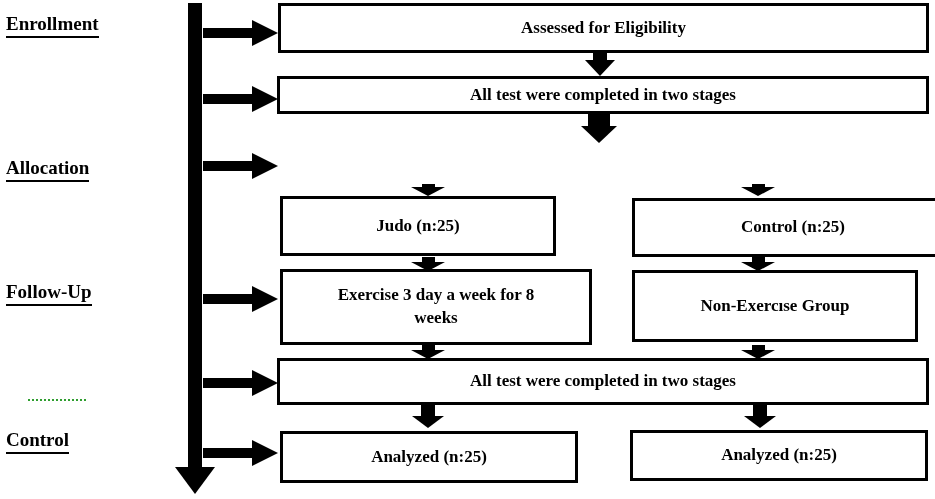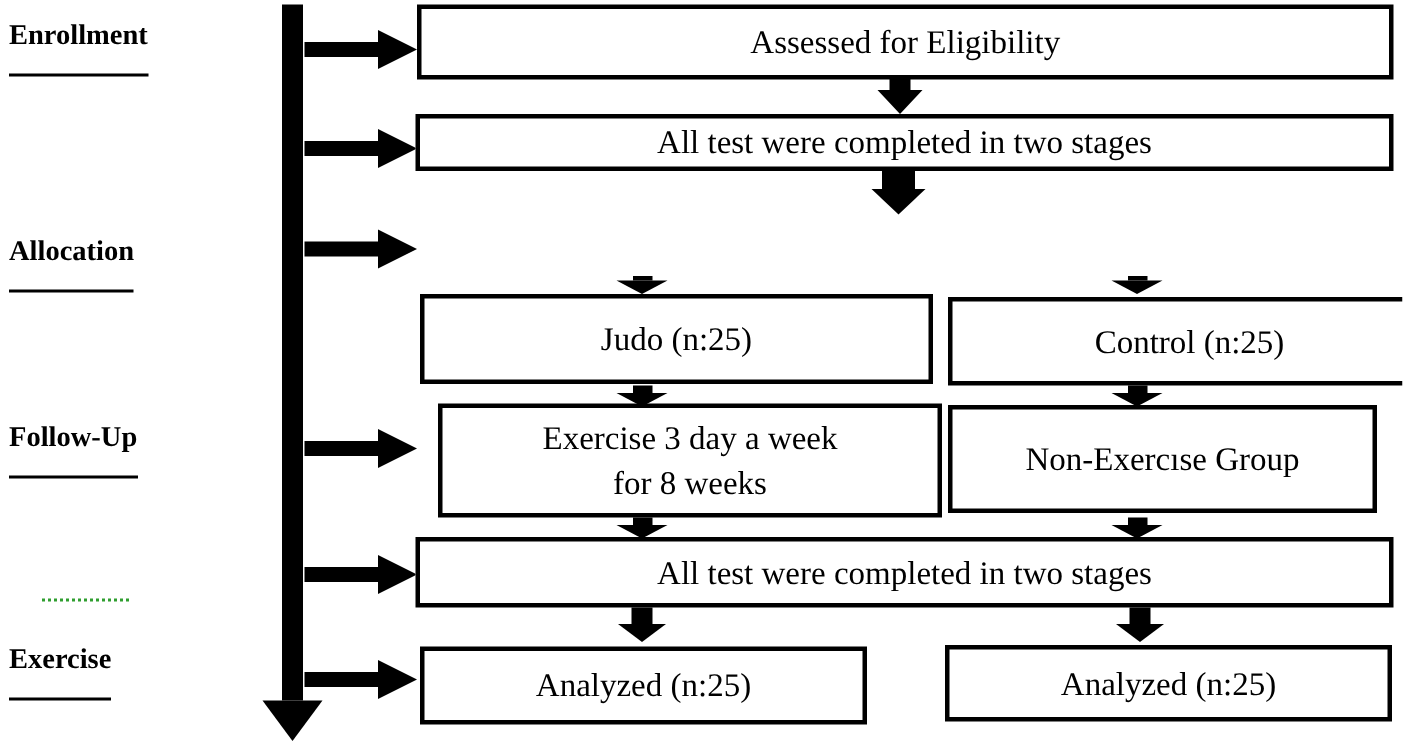--- a/index.html
+++ b/index.html
@@ -4,57 +4,57 @@
 <style>
   html,body{margin:0;padding:0;background:#ffffff;}
   .canvas{
     position:relative;width:935px;height:499px;background:#ffffff;
     font-family:"Liberation Serif", serif;color:#000;overflow:hidden;
   }
   
   .slabel{
     position:absolute;left:6px;
     font-weight:bold;font-size:19px;line-height:22px;
-    border-bottom:2px solid #000;padding-bottom:14px;white-space:nowrap;
+    border-bottom:2px solid #000;padding-bottom:1px;white-space:nowrap;
   }
   .squiggle{position:absolute;border-top:2px dotted #2f9e2f;height:0;}
   
   .vbar{position:absolute;left:188px;top:3px;width:14px;height:464px;background:#000;}
   .vhead{position:absolute;left:175px;top:467px;width:0;height:0;
     border-left:20px solid transparent;border-right:20px solid transparent;border-top:27px solid #000;}
   
   .harrow{position:absolute;display:flex;align-items:center;height:26px;}
   .hstem{width:49px;height:10px;background:#000;}
   .htri{width:0;height:0;border-top:13px solid transparent;border-bottom:13px solid transparent;border-left:26px solid #000;}
   
   .darrow{position:absolute;display:flex;flex-direction:column;align-items:center;}
   .dstem{background:#000;}
   .dtri{width:0;height:0;border-left-style:solid;border-right-style:solid;border-top-style:solid;
         border-left-color:transparent;border-right-color:transparent;border-top-color:#000;}
   
   .box{
     position:absolute;box-sizing:border-box;border:3px solid #000;background:#fff;
     display:flex;align-items:center;justify-content:center;text-align:center;
-    font-size:22px;line-height:1.35;
+    font-size:17px;line-height:1.35;font-weight:bold;
   }
   .box .txt{display:inline-block;}
   .box .wrap215{max-width:215px;}
 </style>
 </head>
 <body>
 
 <div class="canvas">
 
   <div class="vbar"></div>
   <div class="vhead"></div>
 
   <div class="slabel" style="top:13px">Enrollment</div>
   <div class="slabel" style="top:281px">Follow-Up</div>
   <div class="slabel" style="top:157px">Allocation</div>
-  <div class="slabel" style="top:429px">Exercise</div>
+  <div class="slabel" style="top:429px">Control</div>
   <div class="squiggle" style="left:28px;top:399px;width:58px"></div>
 
   <div class="harrow" style="left:203px;top:20px">
       <div class="hstem"></div>
       <div class="htri"></div>
     </div>
   <div class="harrow" style="left:203px;top:86px">
       <div class="hstem"></div>
       <div class="htri"></div>
     </div>
@@ -77,29 +77,29 @@
 
   <div class="box" style="left:278px;top:3px;width:651px;height:50px">
     <span class="txt">Assessed for Eligibility</span>
   </div>
 
   <div class="box" style="left:277px;top:76px;width:652px;height:38px">
     <span class="txt">All test were completed in two stages</span>
   </div>
 
 
-  <div class="box" style="left:280px;top:196px;width:342px;height:60px">
+  <div class="box" style="left:280px;top:196px;width:276px;height:60px">
     <span class="txt">Judo (n:25)</span>
   </div>
 
   <div class="box" style="left:632px;top:198px;width:322px;height:59px">
     <span class="txt">Control (n:25)</span>
   </div>
 
-  <div class="box" style="left:292px;top:269px;width:336px;height:76px">
+  <div class="box" style="left:280px;top:269px;width:312px;height:76px">
     <span class="txt wrap215">Exercise 3 day a week for 8 weeks</span>
   </div>
 
   <div class="box" style="left:632px;top:270px;width:286px;height:72px">
     <span class="txt">Non-Exercıse Group</span>
   </div>
 
   <div class="box" style="left:277px;top:358px;width:652px;height:47px">
     <span class="txt">All test were completed in two stages</span>
   </div>

